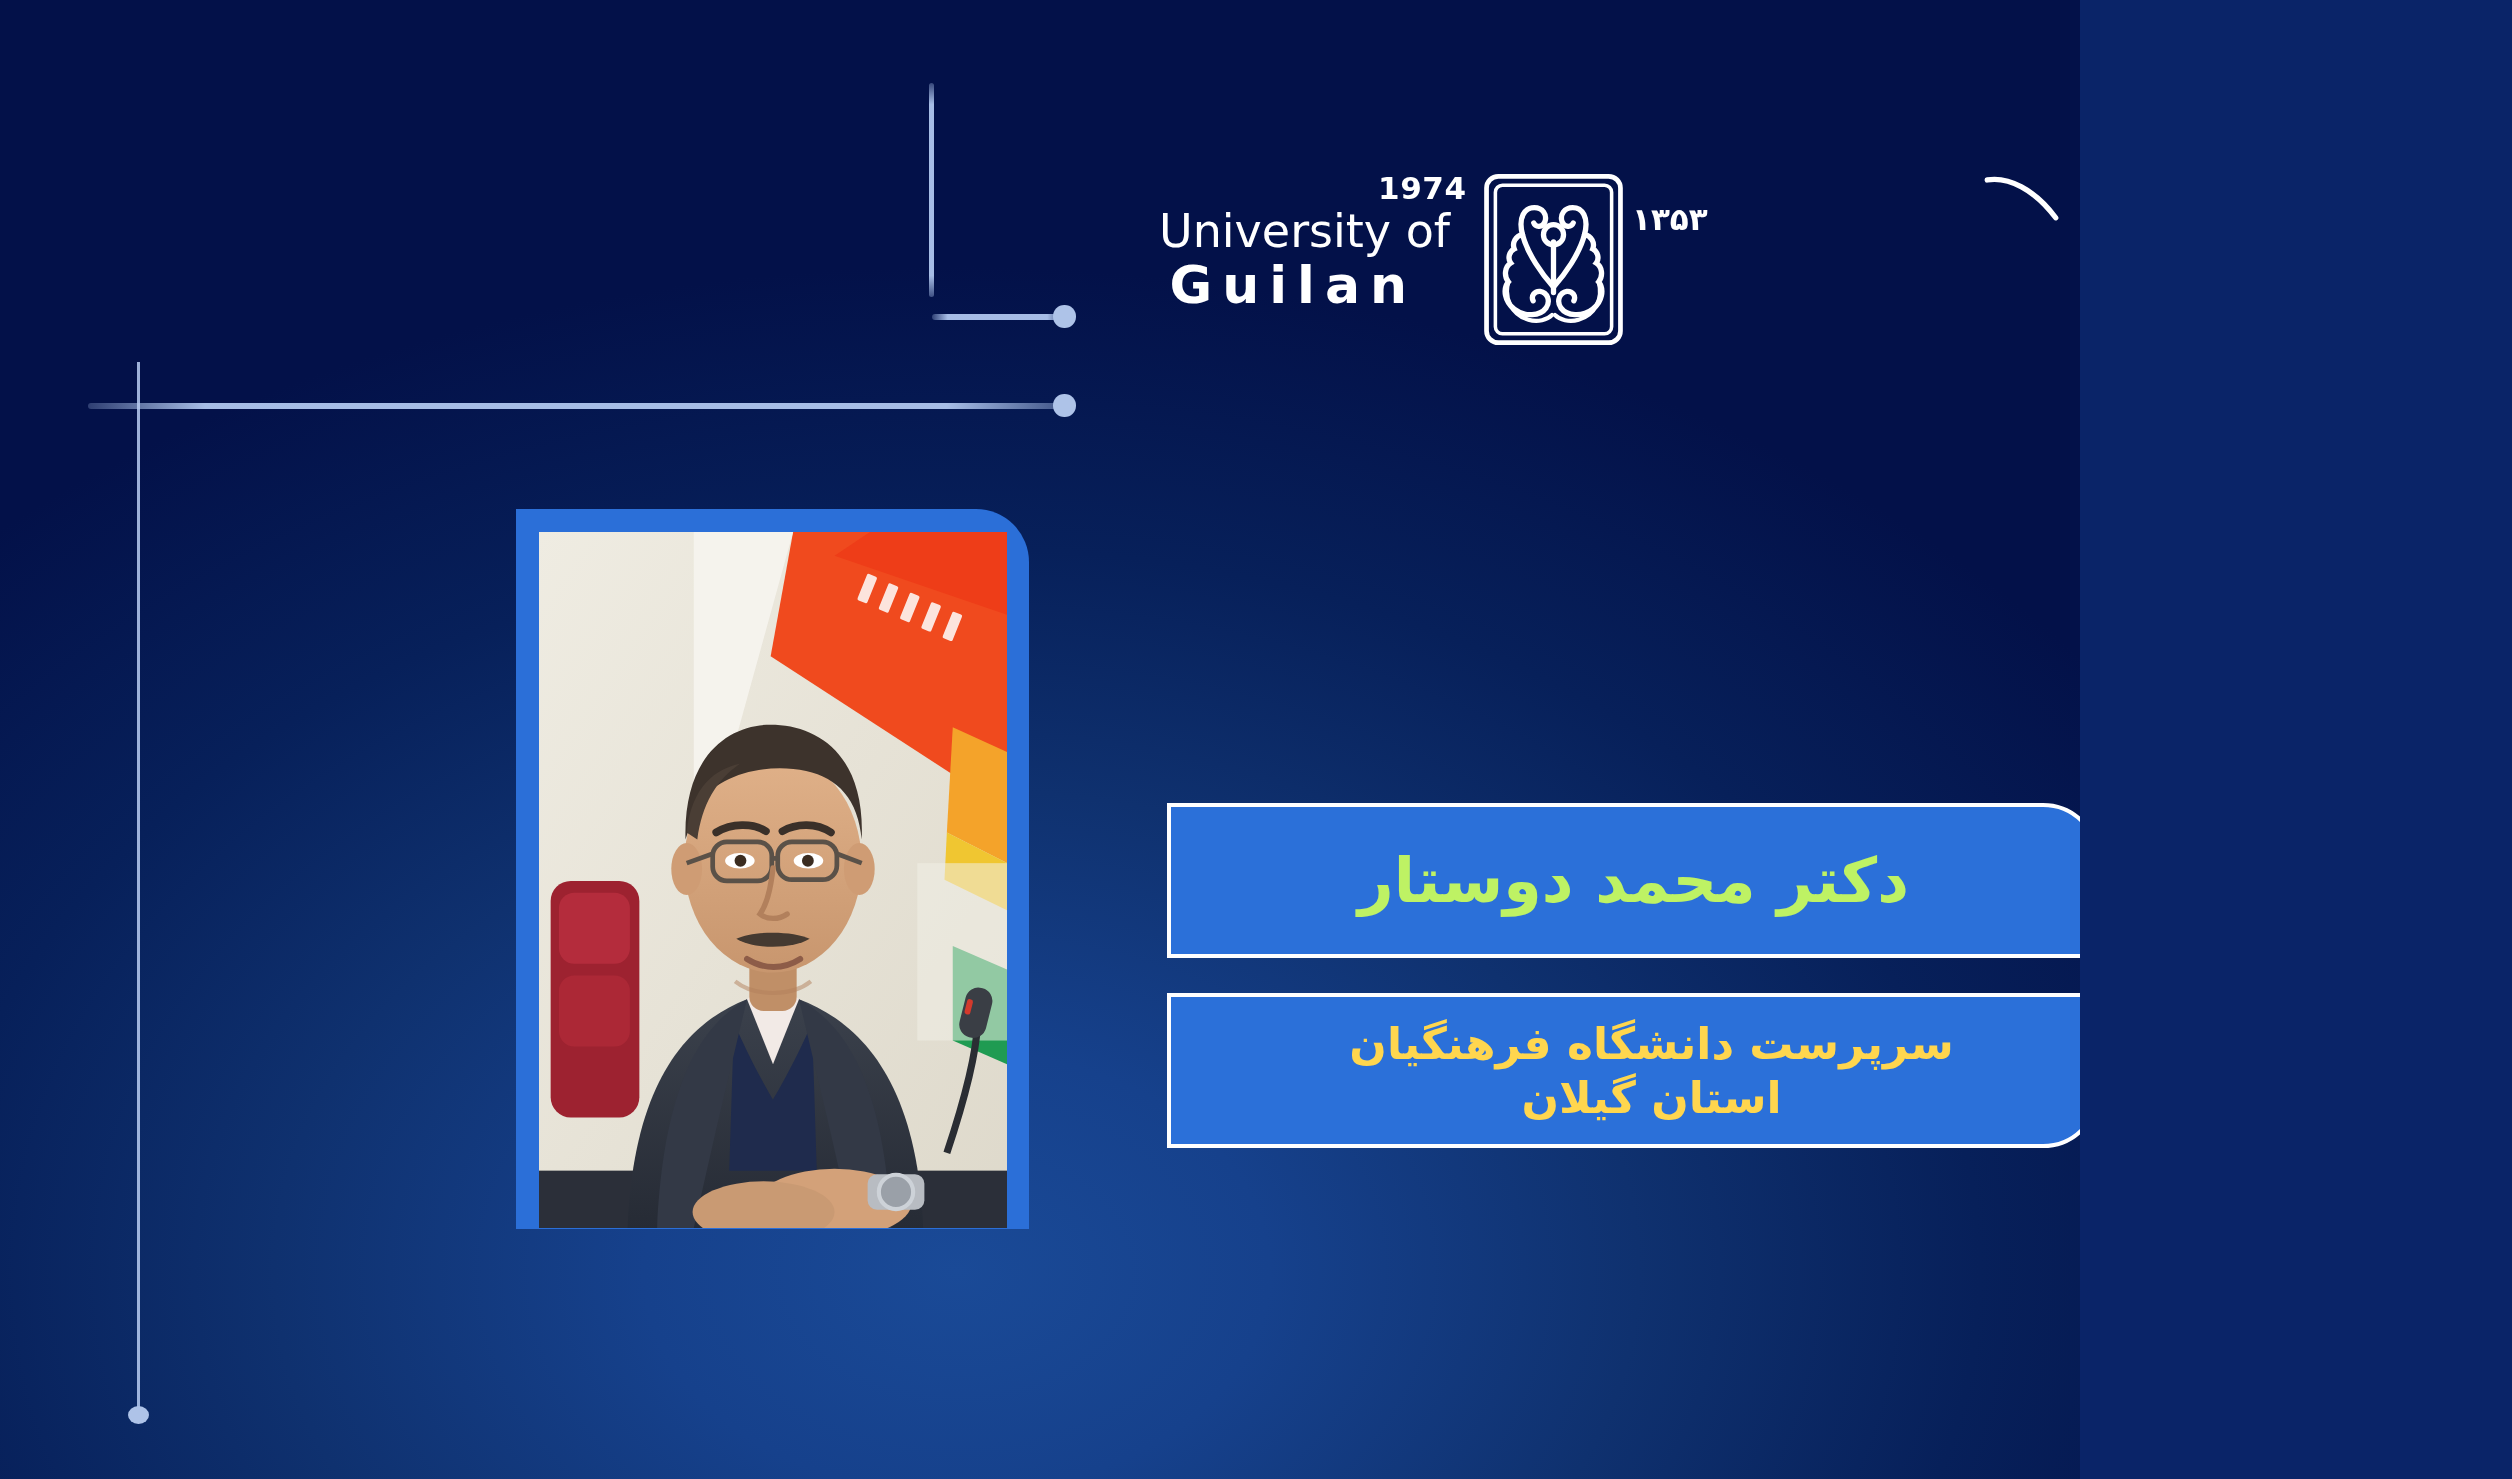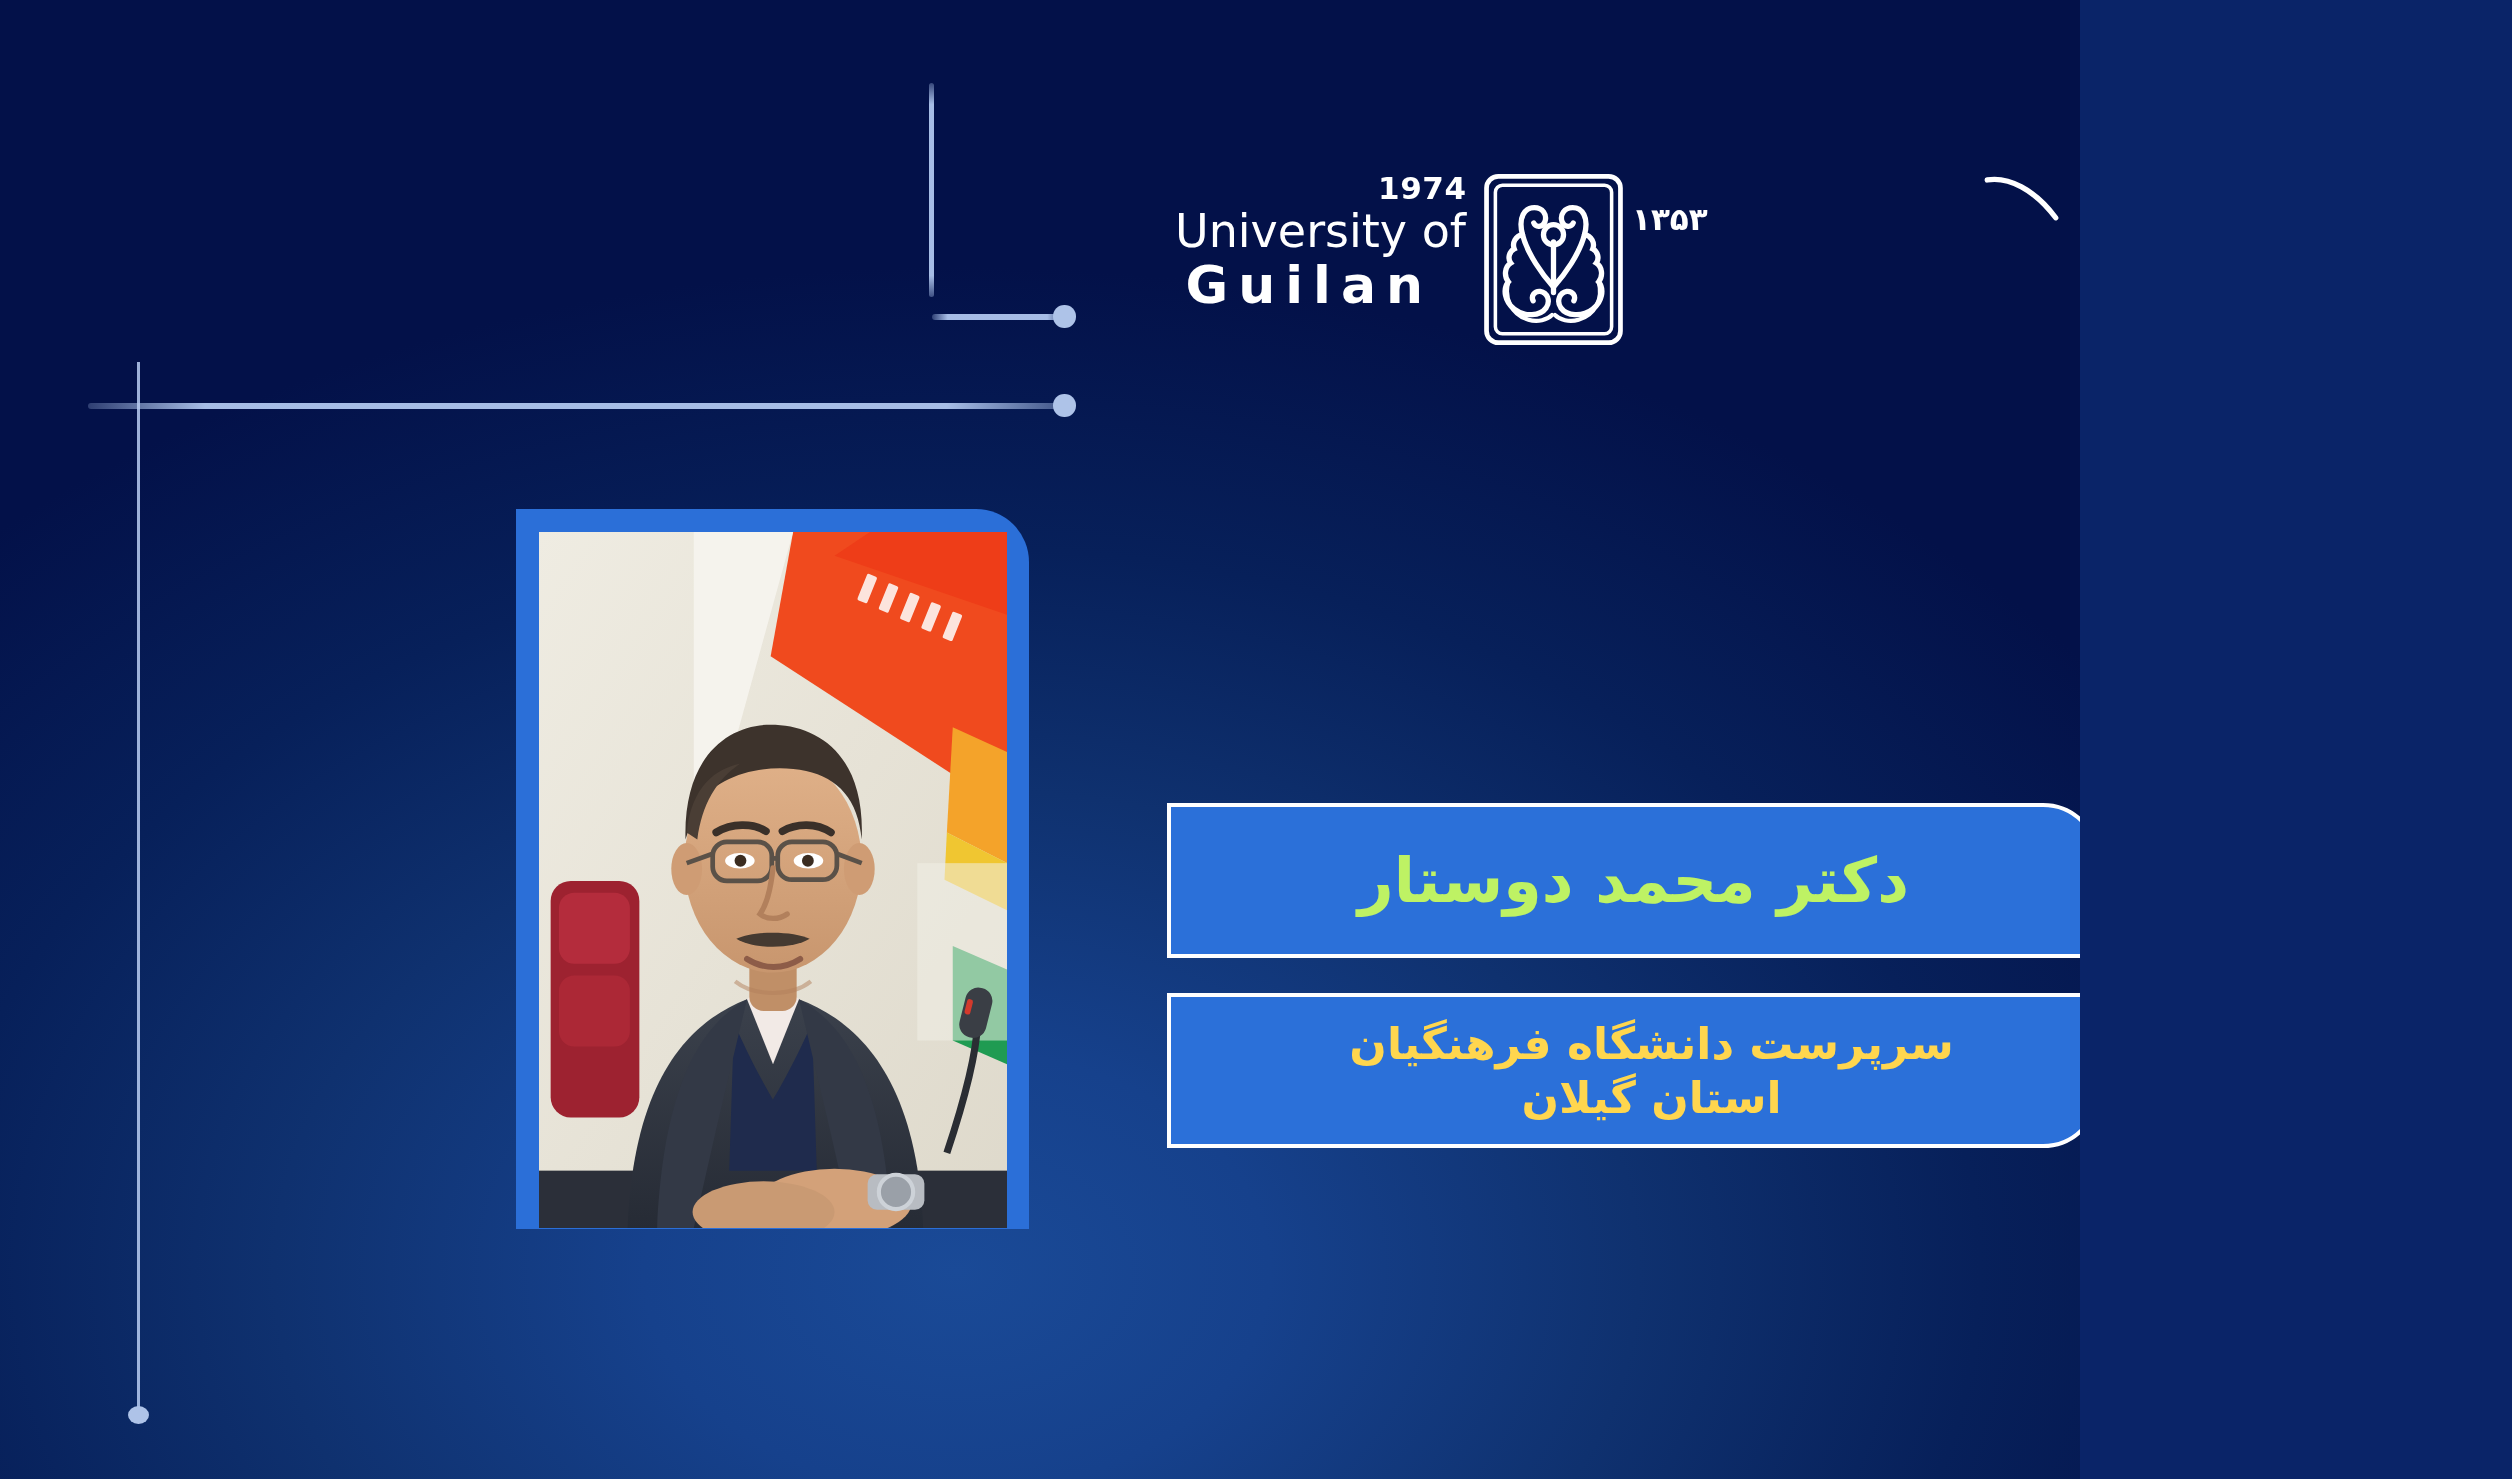--- a/index.html
+++ b/index.html
@@ -15,21 +15,21 @@
       linear-gradient(125deg,#001043 0%, #041a54 30%, #0b2f74 60%, #021048 100%);
   }
   
   .deco-h{position:absolute;height:6px;background:linear-gradient(90deg,rgba(175,198,238,.25) 0%,rgba(175,198,238,.95) 12%,rgba(175,198,238,.95) 88%,rgba(175,198,238,.35) 100%);border-radius:3.5px;}
   .deco-v{position:absolute;width:5.3px;background:linear-gradient(180deg,rgba(175,198,238,.30) 0%,rgba(175,198,238,.95) 10%,rgba(175,198,238,.95) 90%,rgba(175,198,238,.35) 100%);border-radius:3.5px;}
   .deco-thin-v{position:absolute;width:3px;background:rgba(186,206,242,.85);}
   .deco-dot{position:absolute;border-radius:50%;background:#aec3e8;}
 
   
   #logo-block{position:absolute;left:1159px;top:195px;width:923px;height:177px;}
-  #logo-en{position:absolute;left:16px;top:10.6px;width:308px;color:#ffffff;text-align:left;}
+  #logo-en{position:absolute;left:0;top:10.6px;width:308px;color:#ffffff;text-align:left;}
   #logo-year-en{position:absolute;left:219px;top:-25px;font-size:31px;font-weight:700;color:#fff;letter-spacing:0.6px;}
   #logo-en-l1{font-size:46px;line-height:51px;font-weight:400;letter-spacing:0px;}
   #logo-en-l2{font-size:52px;line-height:57px;font-weight:700;letter-spacing:10px;padding-left:10.6px;}
   #emblem{position:absolute;left:322px;top:-24px;width:145px;height:177px;}
   #logo-year-fa{position:absolute;left:473px;top:6px;font-size:31px;font-weight:600;color:#fff;}
   #logo-fa{position:absolute;left:521px;top:-41px;width:402px;height:183px;}
 
   
   #photo-frame{
     position:absolute;left:516px;top:509px;width:513px;height:720px;

